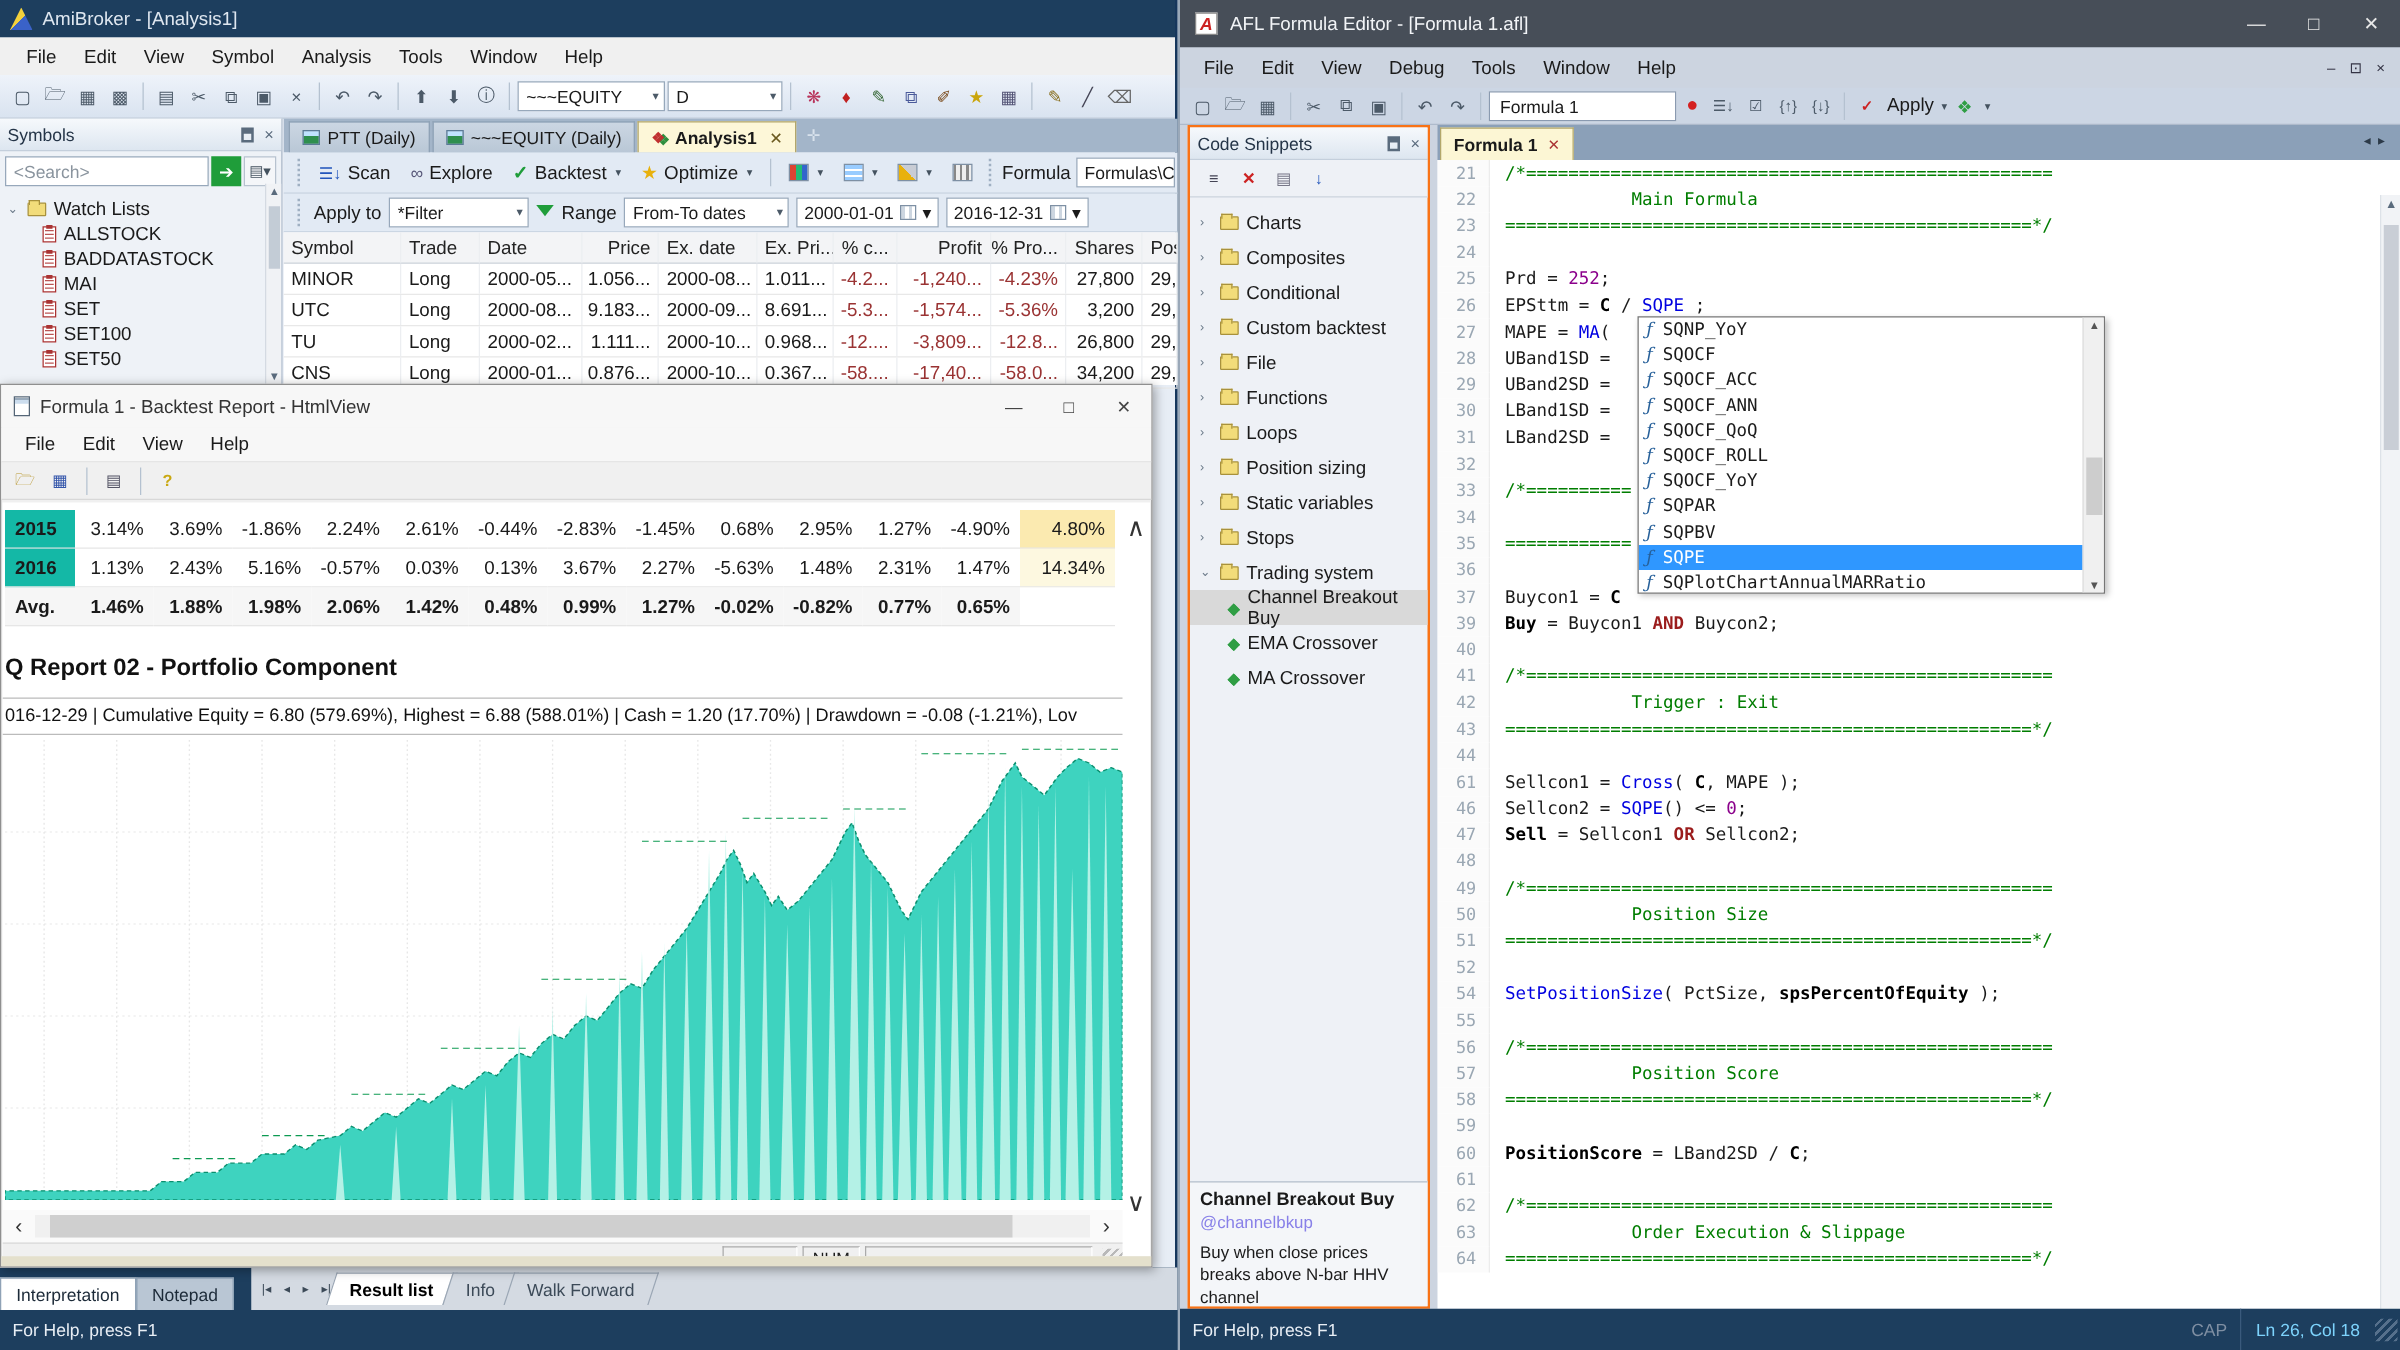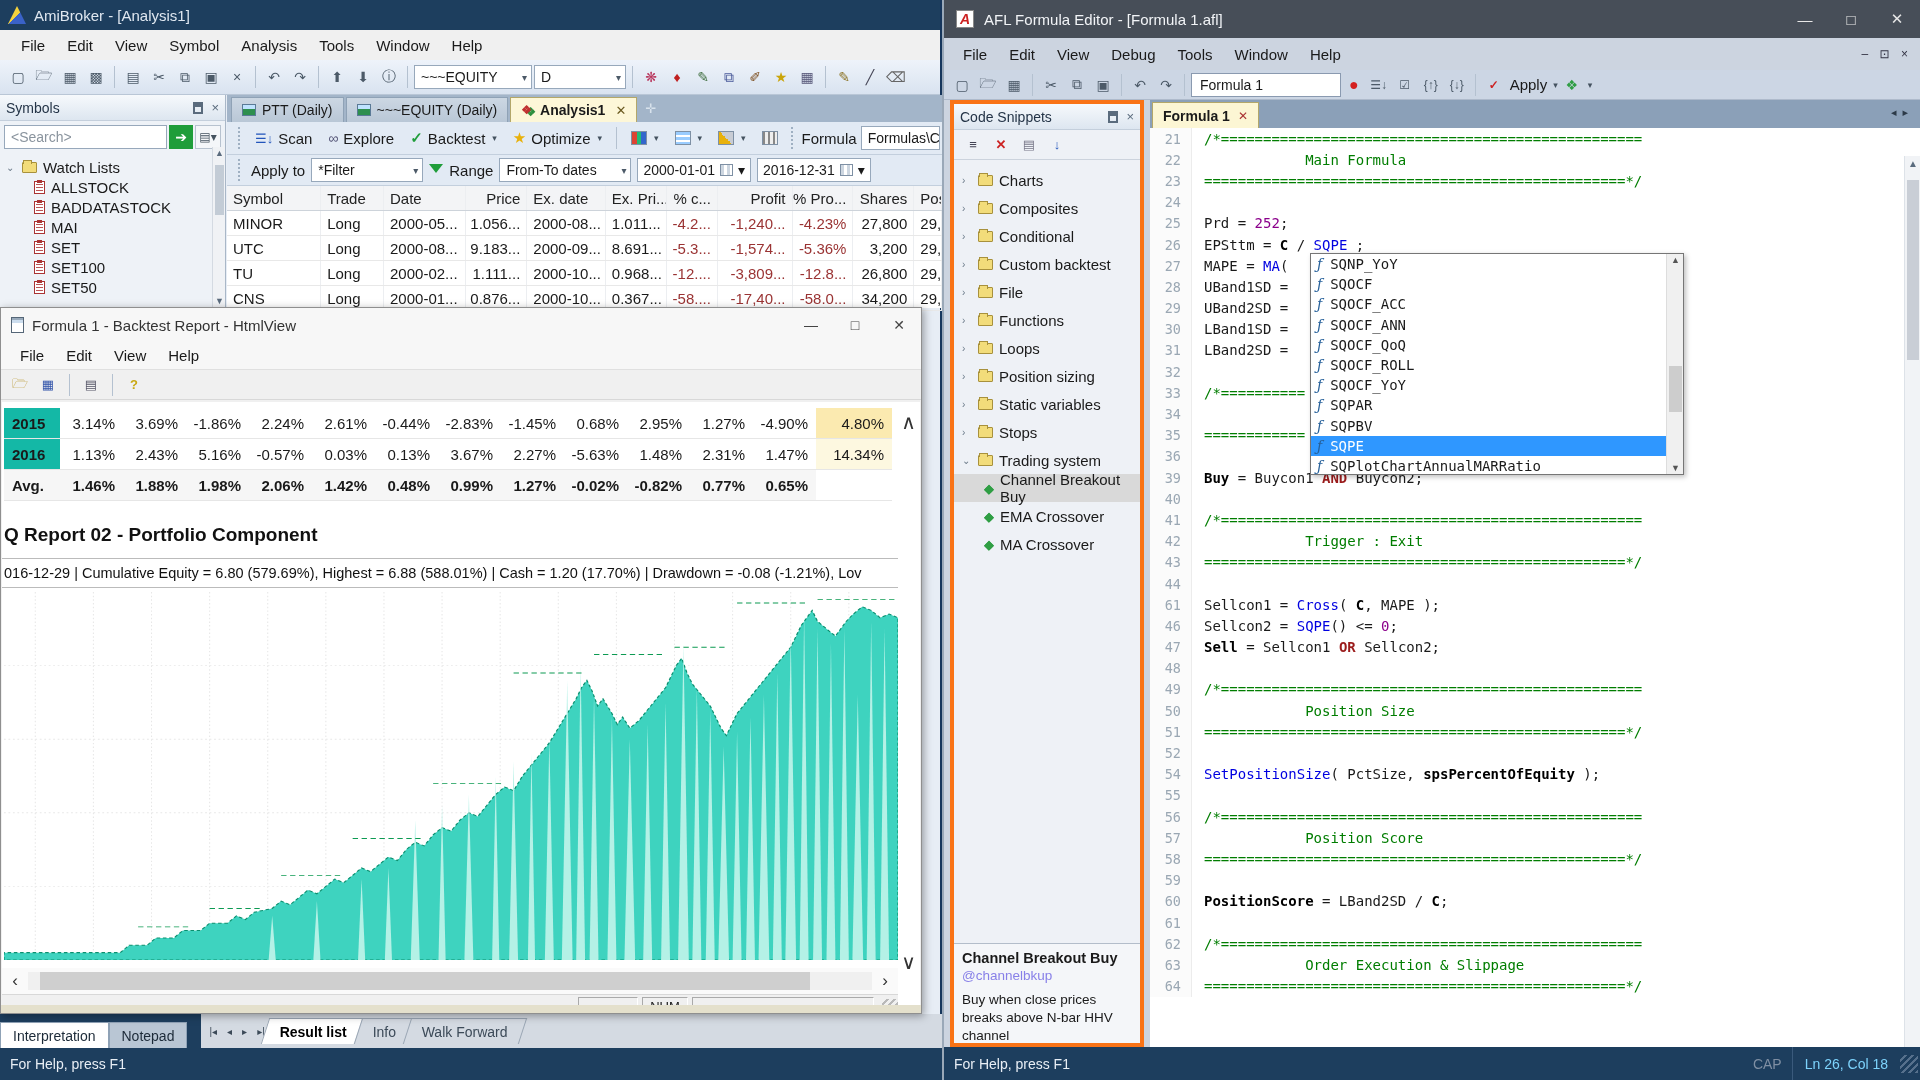--- a/index.html
+++ b/index.html
@@ -131,21 +131,21 @@
   .ebtns { margin-left:auto; display:flex; }
   .ebtn { width:46px; height:38px; display:flex; align-items:center; justify-content:center; color:#e8e8e8; font-size:15px; }
   .menubar-e { height:32px; background:#ccd4e0; display:flex; align-items:center; padding-left:8px; position:relative; }
   .childctl { position:absolute; right:8px; color:#334; font-size:12px; letter-spacing:4px; }
   .toolbar-e { height:30px; background:#ccd6e4; border-bottom:1px solid #aebacb; display:flex; align-items:center; gap:2px; padding-left:6px; }
   .fcombo { background:#fff; border:1px solid #8a9ab0; width:150px; height:24px; display:flex; align-items:center; padding-left:8px; font-size:14px; }
   .reddot { color:#d42020; font-size:16px; margin:0 6px; }
   .applylbl { font-size:15px; margin:0 2px; }
 
   
-  .snip { position:absolute; left:6px; top:100px; width:194px; height:947px; background:#eef1f6; border:4px solid #f97316; }
+  .snip { position:absolute; left:6px; top:100px; width:194px; height:947px; background:#eef1f6; border:2px solid #f97316; }
   .sniptree { font-size:15px; padding-top:6px; position:relative; }
   .srow { display:flex; align-items:center; gap:6px; height:28px; padding-left:8px; }
   .srow.child { padding-left:30px; }
   .srow.sel { background:#d9d9d9; }
   .gdia { color:#2f9e44; font-size:13px; text-shadow:0 0 0 #2f9e44; }
   .snipinfo { position:absolute; left:0; bottom:0; width:100%; height:100px; background:#f4f6f9; border-top:1px solid #b3bdca; padding:6px 8px; }
   .snipinfo .t { font-weight:bold; font-size:14.5px; }
   .snipinfo .a { color:#8880e8; font-size:13.5px; margin-top:2px; }
   .snipinfo .d { font-size:13.5px; margin-top:8px; line-height:1.35; }
 
@@ -785,20 +785,21 @@
           <div class="codeline"><span class="lnum">27</span><span class="ctext"><span>MAPE = </span><span class="fn">MA</span><span>(</span></span></div>
           <div class="codeline"><span class="lnum">28</span><span class="ctext"><span>UBand1SD = </span></span></div>
           <div class="codeline"><span class="lnum">29</span><span class="ctext"><span>UBand2SD = </span></span></div>
           <div class="codeline"><span class="lnum">30</span><span class="ctext"><span>LBand1SD = </span></span></div>
           <div class="codeline"><span class="lnum">31</span><span class="ctext"><span>LBand2SD = </span></span></div>
           <div class="codeline"><span class="lnum">32</span><span class="ctext"></span></div>
           <div class="codeline"><span class="lnum">33</span><span class="ctext"><span class="cm">/*==========</span></span></div>
           <div class="codeline"><span class="lnum">34</span><span class="ctext"></span></div>
           <div class="codeline"><span class="lnum">35</span><span class="ctext"><span class="cm">============</span></span></div>
           <div class="codeline"><span class="lnum">36</span><span class="ctext"></span></div>
+          <div class="codeline"><span class="lnum">37</span><span class="ctext"><span>Buycon1 = </span><span class="b">C</span></span></div>
           <div class="codeline"><span class="lnum">39</span><span class="ctext"><span class="b">Buy</span><span> = Buycon1 </span><span class="kw">AND</span><span> Buycon2;</span></span></div>
           <div class="codeline"><span class="lnum">40</span><span class="ctext"></span></div>
           <div class="codeline"><span class="lnum">41</span><span class="ctext"><span class="cm">/*==================================================</span></span></div>
           <div class="codeline"><span class="lnum">42</span><span class="ctext"><span class="cm">            Trigger : Exit</span></span></div>
           <div class="codeline"><span class="lnum">43</span><span class="ctext"><span class="cm">==================================================*/</span></span></div>
           <div class="codeline"><span class="lnum">44</span><span class="ctext"></span></div>
           <div class="codeline"><span class="lnum">61</span><span class="ctext"><span>Sellcon1 = </span><span class="fn">Cross</span><span>( </span><span class="b">C</span><span>, MAPE );</span></span></div>
           <div class="codeline"><span class="lnum">46</span><span class="ctext"><span>Sellcon2 = </span><span class="fn">SQPE</span><span>() &lt;= </span><span class="num">0</span><span>;</span></span></div>
           <div class="codeline"><span class="lnum">47</span><span class="ctext"><span class="b">Sell</span><span> = Sellcon1 </span><span class="kw">OR</span><span> Sellcon2;</span></span></div>
           <div class="codeline"><span class="lnum">48</span><span class="ctext"></span></div>

